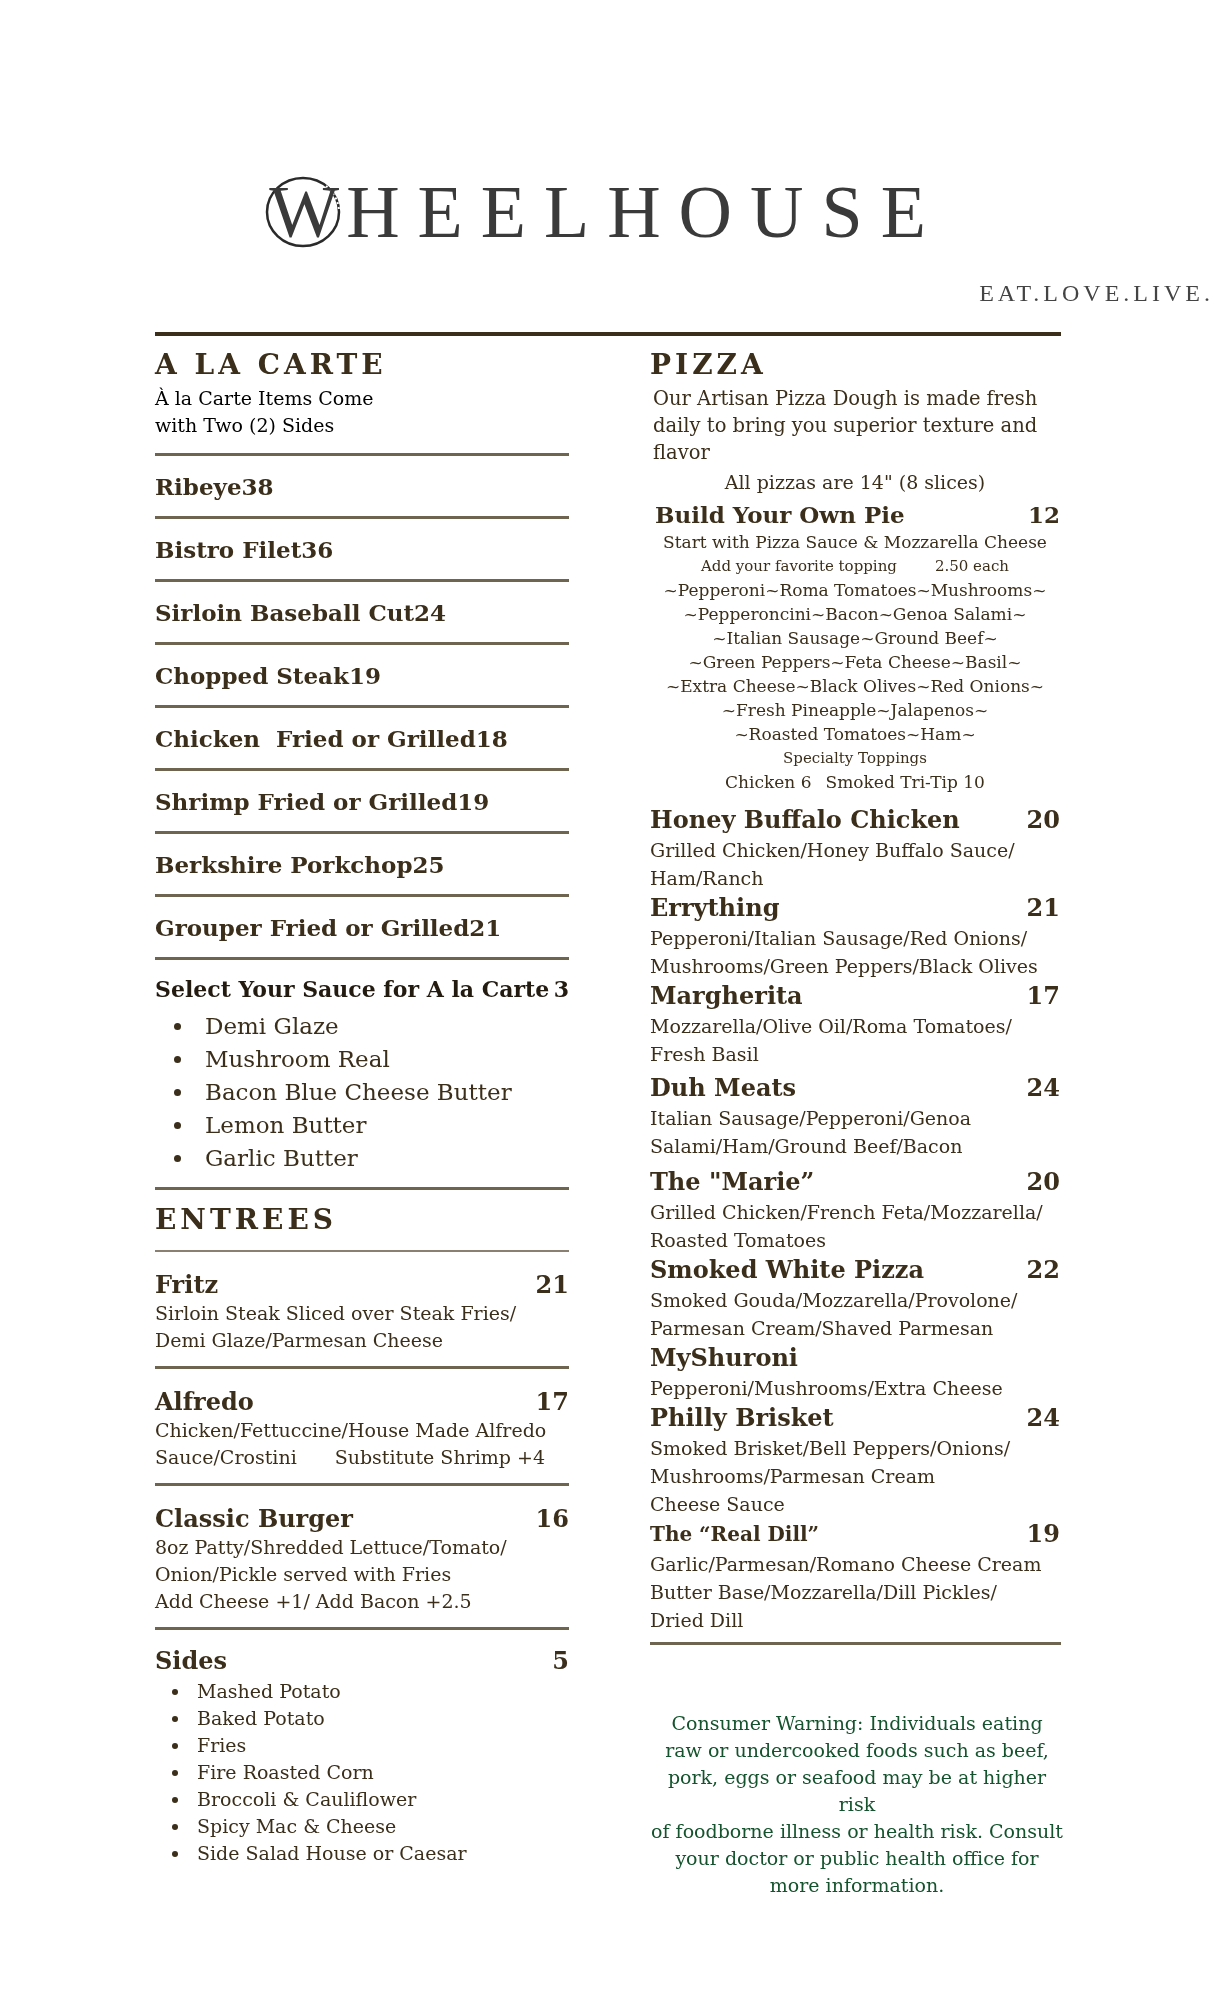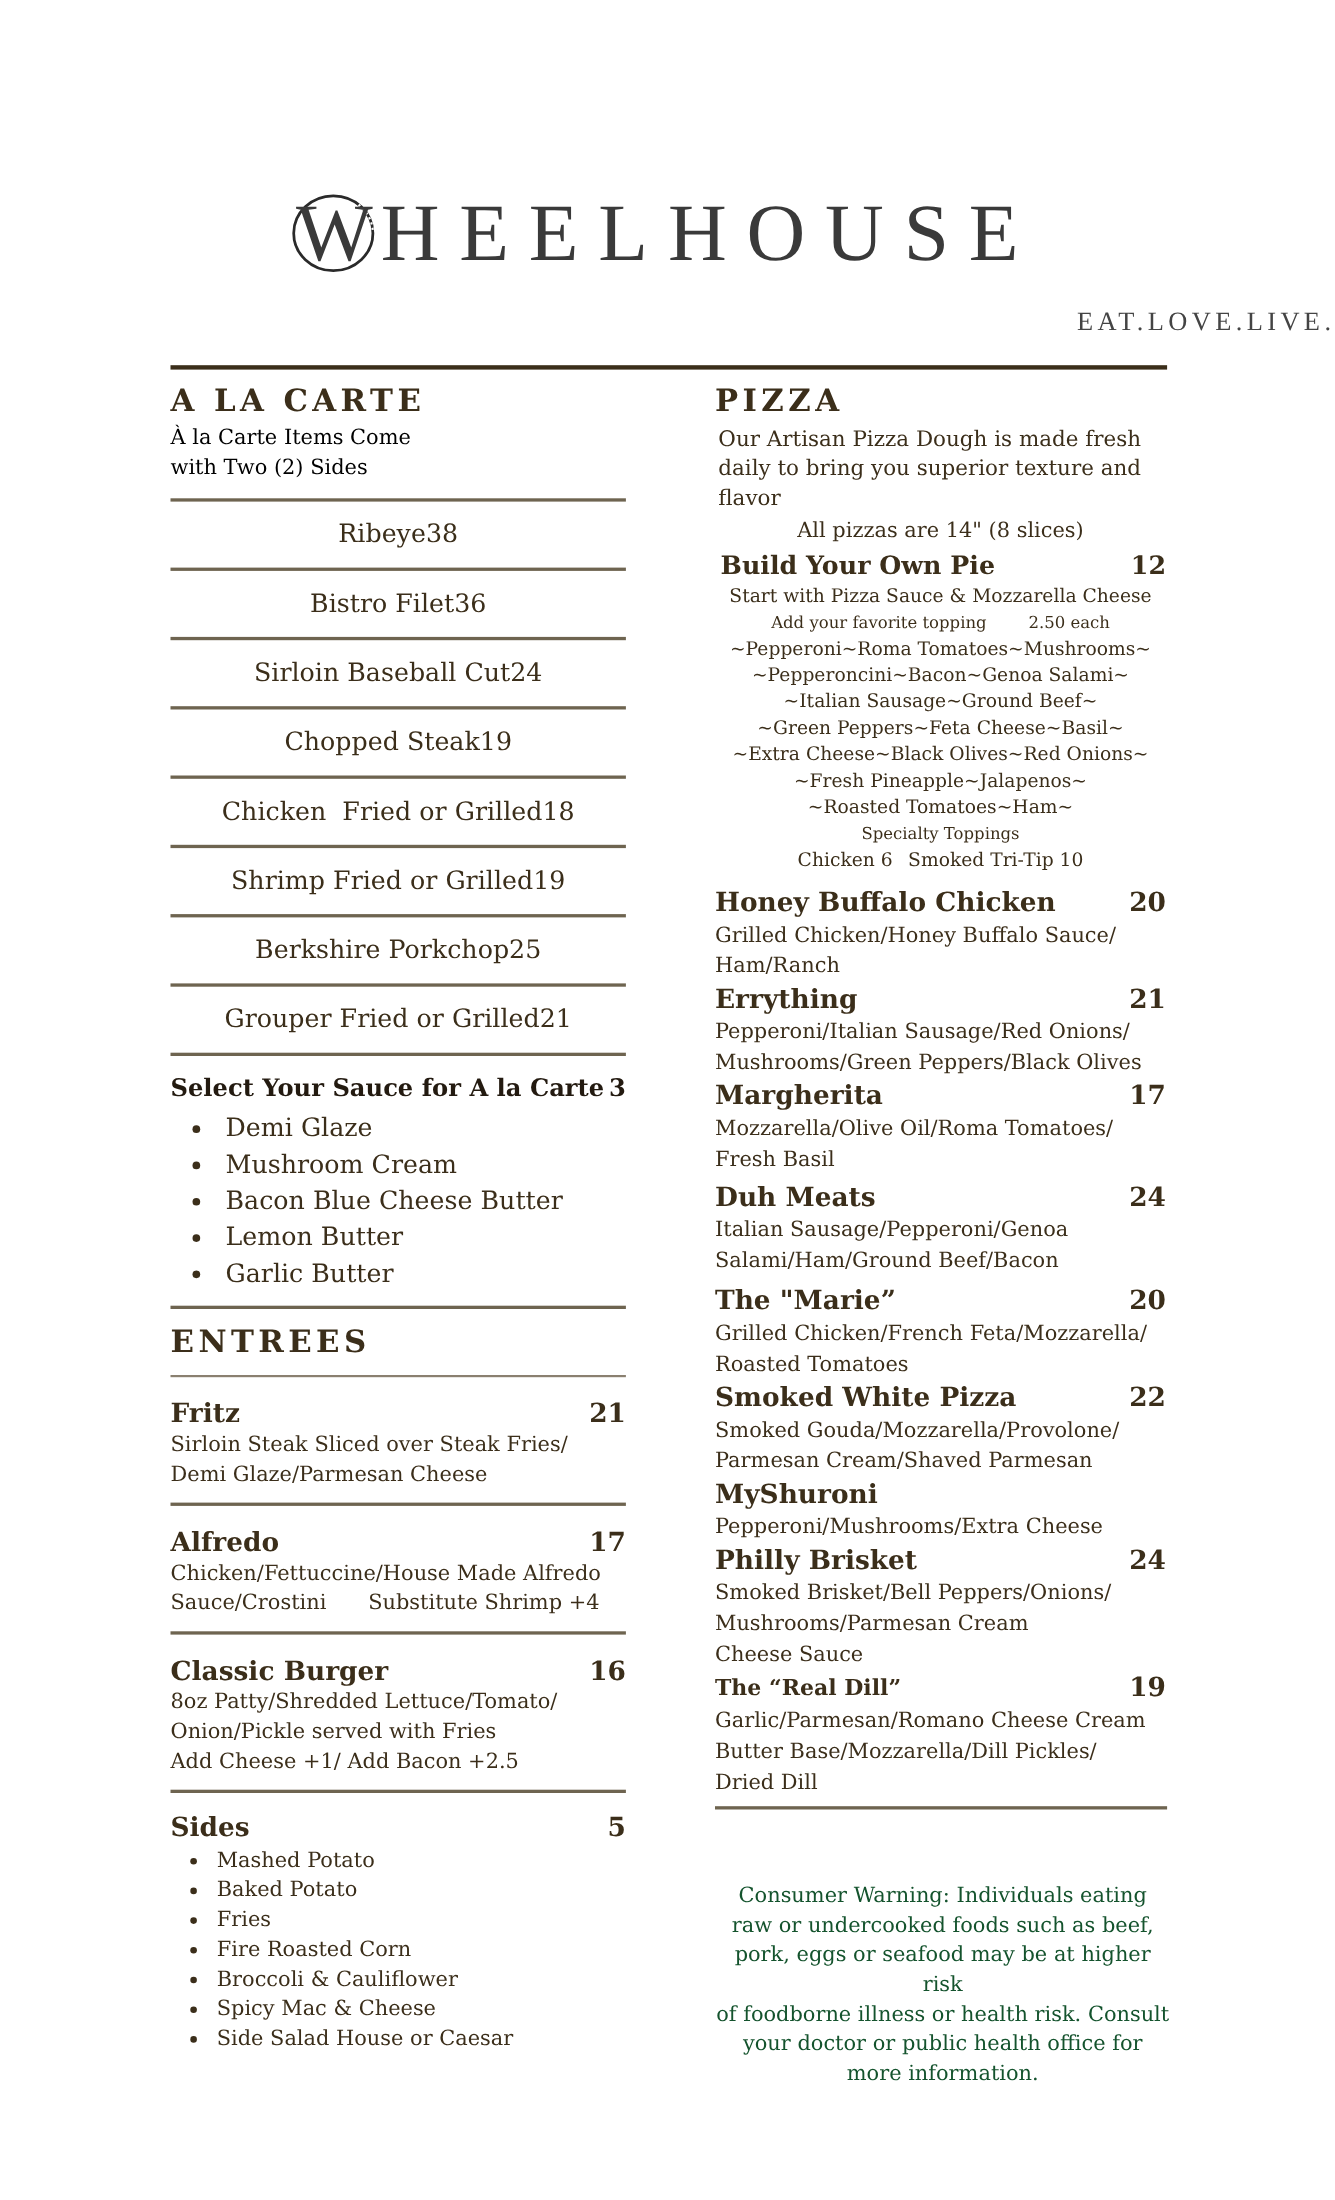--- a/index.html
+++ b/index.html
@@ -23,22 +23,22 @@
   
   .col-left { position: absolute; left: 155px; top: 345px; width: 414px; }
   .col-right { position: absolute; left: 650px; top: 345px; width: 410px; }
 
   .section-title { font-weight: bold; font-size: 28px; letter-spacing: 4px; color: #3b2e1a; margin: 0; line-height: 40px; }
   .section-sub { font-size: 19px; line-height: 27px; color: #000000; }
 
   .rule { height: 3px; background: #6e6450; width: 414px; }
   .rule.thin { height: 2px; background: #8a8070; }
 
-  .carte-row { display: flex; justify-content: center; align-items: center;
-               height: 60px; font-weight: normal; font-size: 23px; color: #3b2e1a; }
+  .carte-row { display: flex; justify-content: flex-start; align-items: center;
+               height: 60px; font-weight: bold; font-size: 23px; color: #3b2e1a; }
   .carte-row .price { font-size: 23px; }
 
   .sauce-head { display: flex; justify-content: space-between; font-weight: bold; font-size: 22px;
                 color: #231a10; margin-top: 14px; line-height: 30px; }
   .sauce-list { margin: 6px 0 12px 0; padding-left: 40px; font-size: 23px; line-height: 33px; color: #3b2e1a; }
   .sauce-list li { padding-left: 10px; }
 
   .entree { padding: 18px 0 12px 0; }
   .entree-head { display: flex; justify-content: space-between; font-weight: bold; font-size: 24px; line-height: 30px; }
   .entree-desc { font-size: 19px; line-height: 27px; }
@@ -135,21 +135,21 @@
     <span class="price">21</span>
   </div>
   <div class="rule"></div>
 
   <div class="sauce-head">
     <span>Select Your Sauce for A la Carte</span>
     <span>3</span>
   </div>
   <ul class="sauce-list">
     <li>Demi Glaze</li>
-    <li>Mushroom Cream</li>
+    <li>Mushroom Real</li>
     <li>Bacon Blue Cheese Butter</li>
     <li>Lemon Butter</li>
     <li>Garlic Butter</li>
   </ul>
   <div class="rule"></div>
 
   <h2 class="section-title" style="margin-top:10px;">ENTREES</h2>
   <div style="height:10px"></div>
   <div class="rule thin"></div>
 

